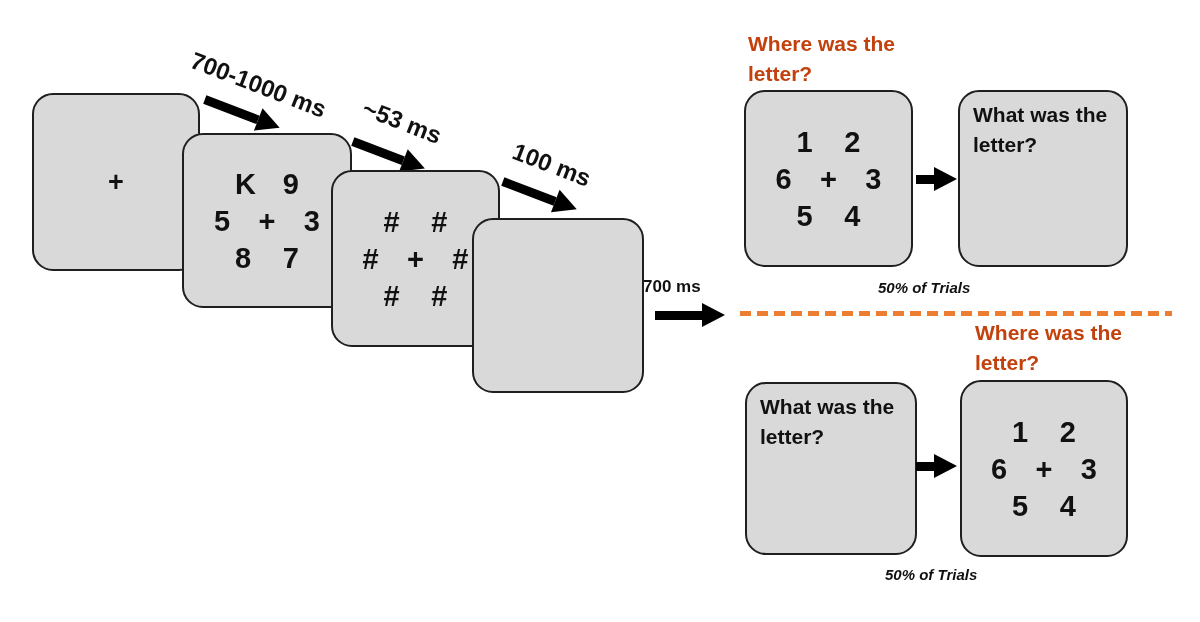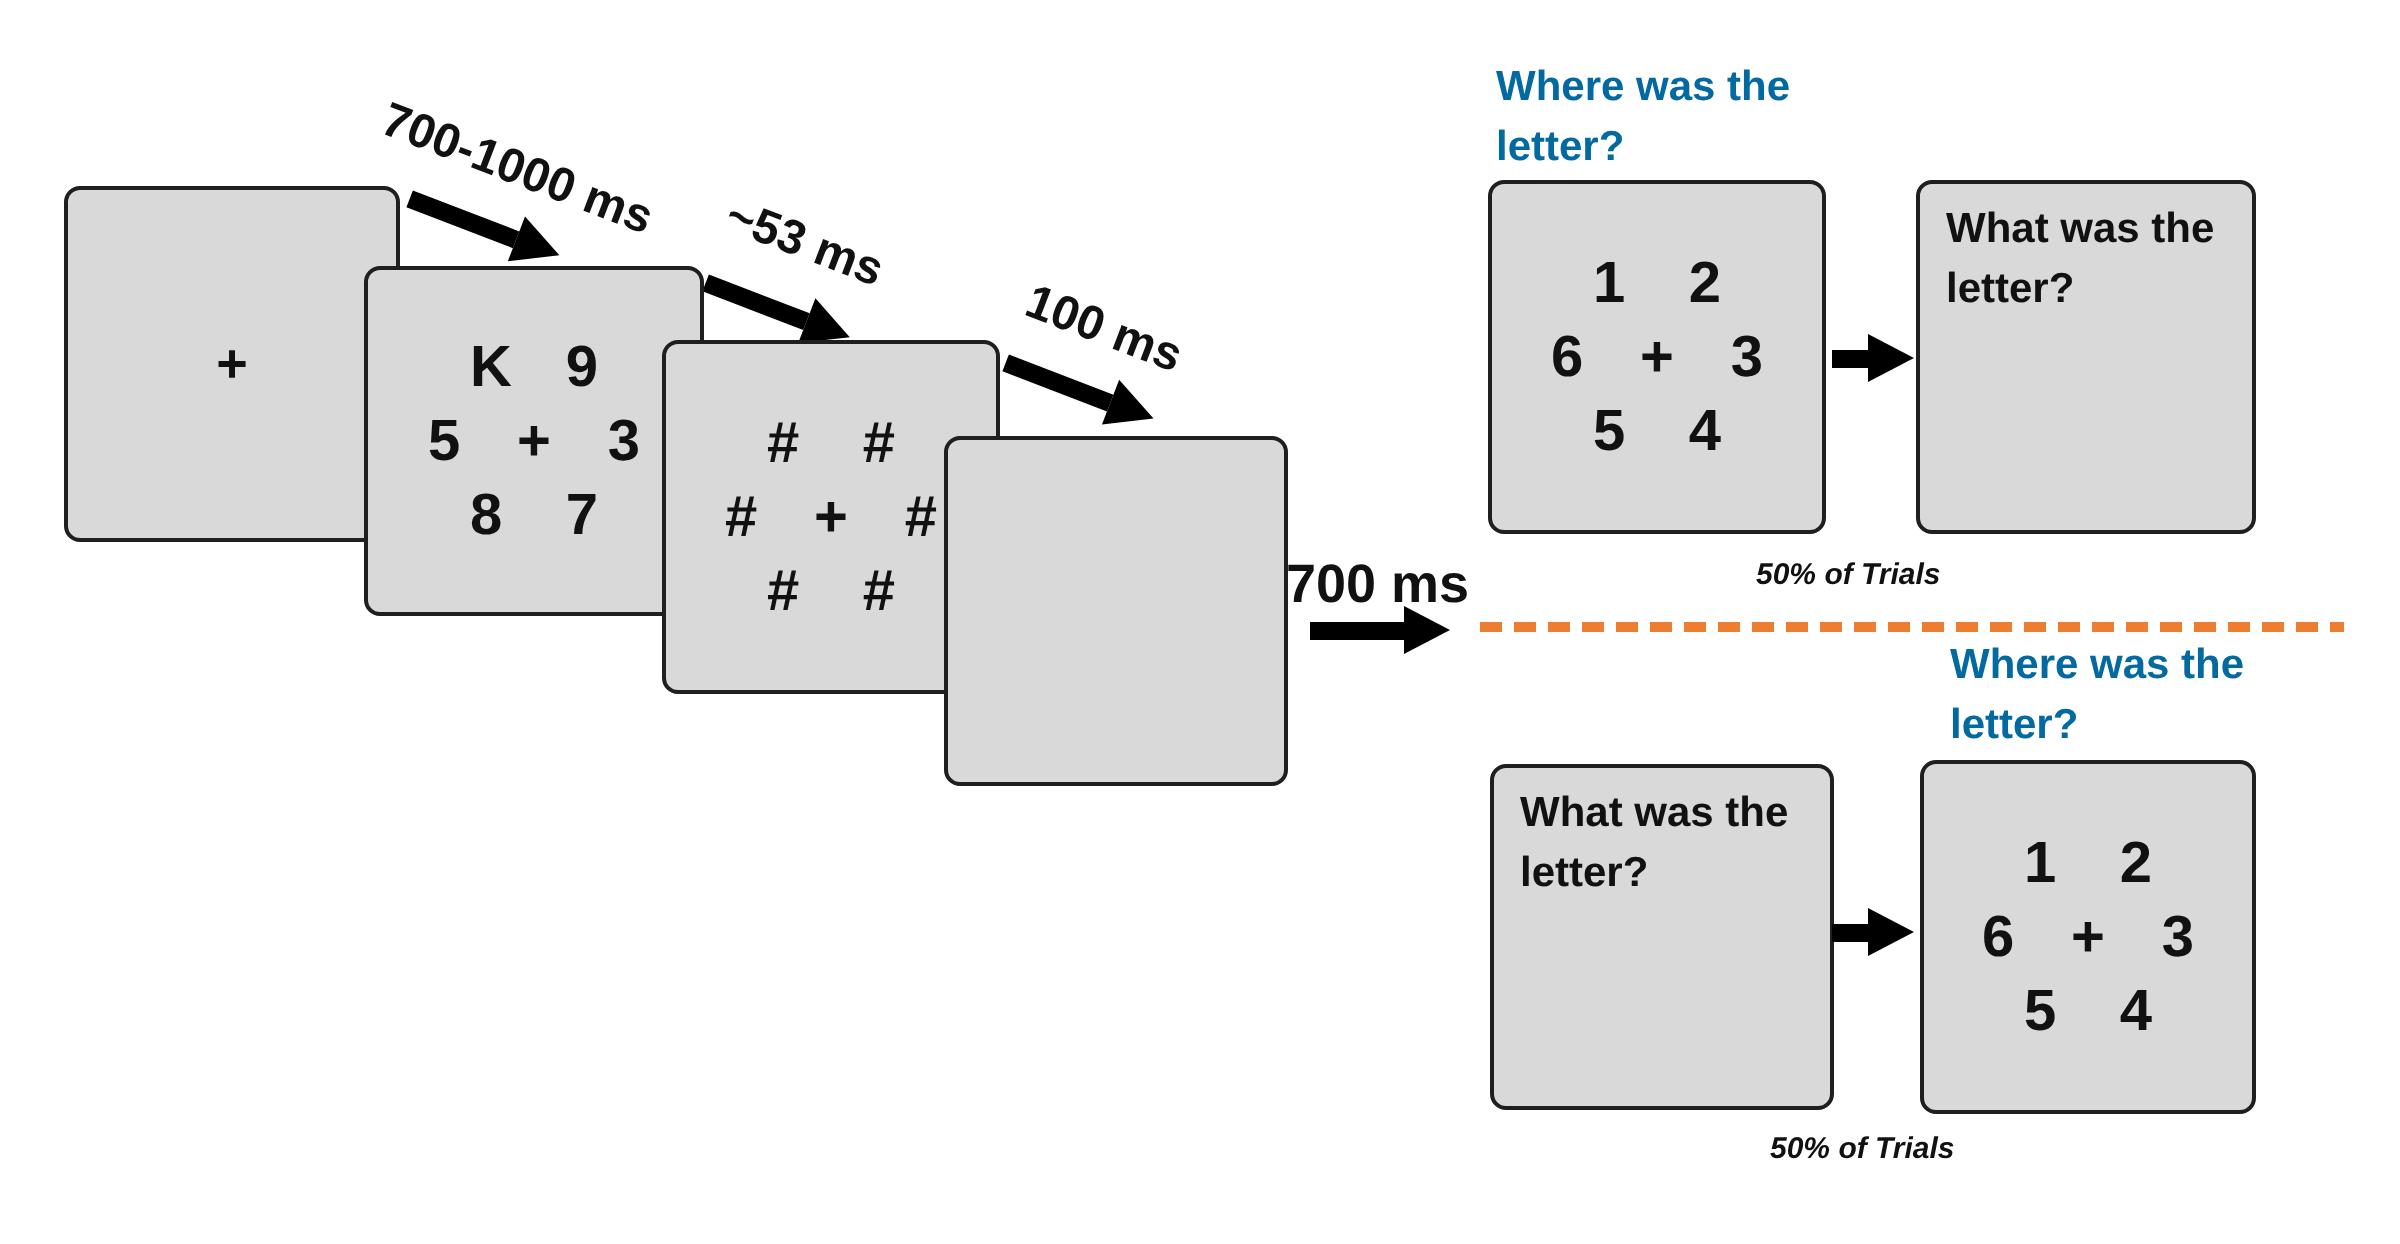--- a/index.html
+++ b/index.html
@@ -7,21 +7,21 @@
     position:relative;
     width:1200px;height:622px;
     background:#ffffff;
     font-family:"Liberation Sans", sans-serif;
     overflow:hidden;
   }
   .card{
     position:absolute;
     background:#d9d9d9;
     border:2px solid #1f1f1f;
-    border-radius:8px;
+    border-radius:21px;
     box-sizing:border-box;
   }
   
   .fix-cross{
     display:flex;align-items:center;justify-content:center;
     height:100%;
     font-size:27px;font-weight:bold;color:#111;
   }
   .grid{
     display:flex;flex-direction:column;justify-content:center;align-items:center;
@@ -34,21 +34,21 @@
   
   .card-question{
     padding:8px 10px 0 13px;
     font-size:21px;font-weight:bold;color:#111;
     line-height:30px;
   }
   
   .heading{
     position:absolute;
     width:165px;
-    font-size:21px;font-weight:bold;color:#0369a1;
+    font-size:21px;font-weight:bold;color:#c2410c;
     line-height:30px;
   }
   
   .timing{
     position:absolute;
     font-size:24px;font-weight:bold;color:#111;
     white-space:nowrap;
   }
   .rot21{transform:rotate(21deg);}
   
@@ -136,21 +136,21 @@
     <div class="shaft" style="width:54px;"></div>
     <div class="head"></div>
   </div>
 
   <div class="timing rot21" style="left:511px;top:151px;">100 ms</div>
   <div class="arrow diag" style="left:503px;top:169px;">
     <div class="shaft" style="width:56px;"></div>
     <div class="head"></div>
   </div>
 
-  <div class="timing" style="left:643px;top:277px;font-size:27px;">700 ms</div>
+  <div class="timing" style="left:643px;top:277px;font-size:17px;">700 ms</div>
   <div class="arrow" style="left:655px;top:303px;">
     <div class="shaft" style="width:47px;"></div>
     <div class="head"></div>
   </div>
 
   <div class="heading" style="left:748px;top:29px;">Where was the letter?</div>
 
   <div class="card" style="left:744px;top:90px;width:169px;height:177px;">
     <div class="grid">
       <div class="grow">

